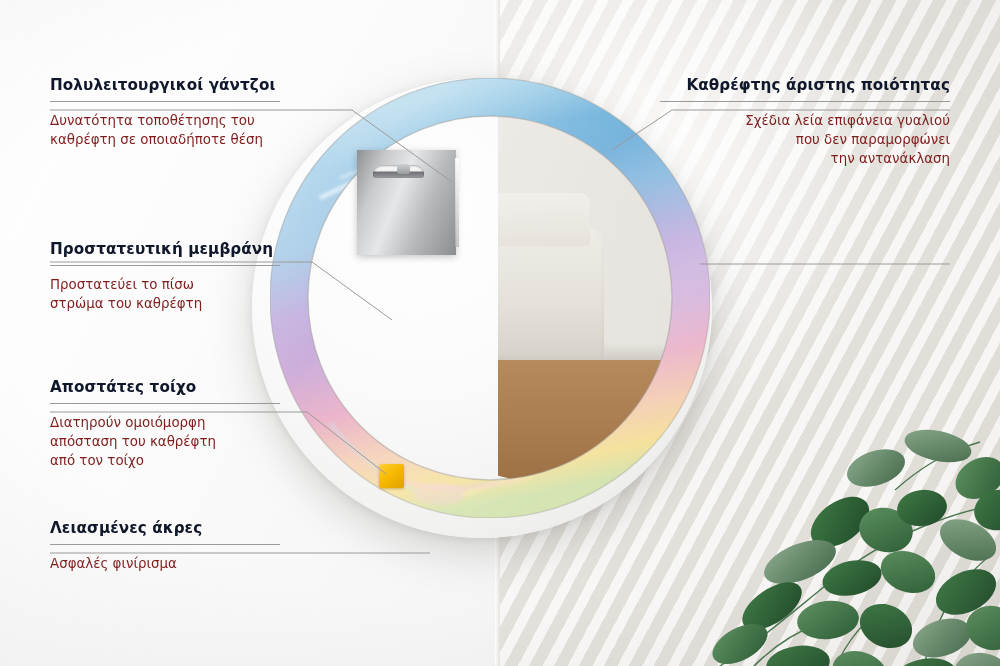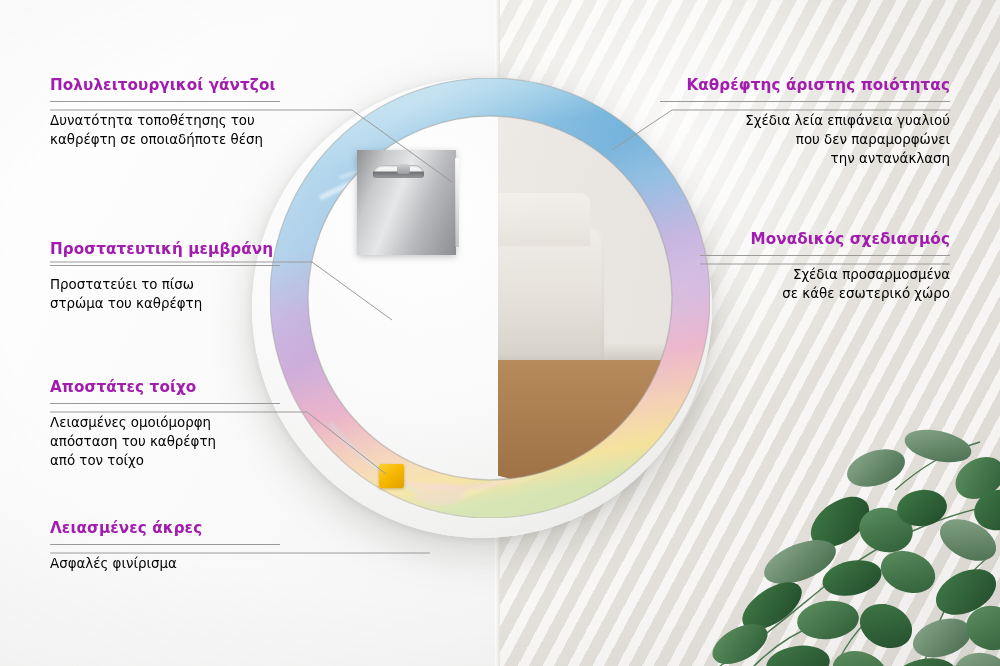--- a/index.html
+++ b/index.html
@@ -122,26 +122,26 @@
     box-shadow:0 1px 3px rgba(150,110,0,.45);
   }
 
   
   .leaves{position:absolute;right:-10px;bottom:-16px;width:330px;height:300px;}
 
   
   .callouts{position:absolute;inset:0;}
   .co{position:absolute;}
   .co .title{
-    font-size:15.2px;font-weight:700;color:#a21caf;letter-spacing:.1px;white-space:nowrap;
+    font-size:15.2px;font-weight:700;color:#0f172a;letter-spacing:.1px;white-space:nowrap;
     line-height:1.2;
   }
   .co .rule{height:1px;background:#9a9a9a;margin-top:7px;}
   .co .desc{
-    margin-top:9px;font-size:13.4px;line-height:1.42;color:#000000;font-weight:400;
+    margin-top:9px;font-size:13.4px;line-height:1.42;color:#7f1d1d;font-weight:400;
     white-space:pre-line;
   }
   .co.left .title,.co.left .desc{text-align:left;}
   .co.right{text-align:right;}
   .co.right .title,.co.right .desc{text-align:right;}
 
   .leaders{position:absolute;inset:0;pointer-events:none;}
 </style>
 </head>
 <body>
@@ -311,40 +311,34 @@
     <div class="co left" style="left:50px;top:240px;width:230px;">
       <div class="title">Προστατευτική μεμβράνη</div>
       <div class="rule"></div>
       <div class="desc">Προστατεύει το πίσω
 στρώμα του καθρέφτη</div>
     </div>
 
     <div class="co left" style="left:50px;top:378px;width:230px;">
       <div class="title">Αποστάτες τοίχο</div>
       <div class="rule"></div>
-      <div class="desc">Λειασμένες ομοιόμορφη
+      <div class="desc">Διατηρούν ομοιόμορφη
 απόσταση του καθρέφτη
 από τον τοίχο</div>
     </div>
 
     <div class="co left" style="left:50px;top:519px;width:230px;">
       <div class="title">Λειασμένες άκρες</div>
       <div class="rule"></div>
       <div class="desc">Ασφαλές φινίρισμα</div>
     </div>
 
     <div class="co right" style="left:660px;top:76px;width:290px;">
       <div class="title">Καθρέφτης άριστης ποιότητας</div>
       <div class="rule"></div>
       <div class="desc">Σχέδια λεία επιφάνεια γυαλιού
 που δεν παραμορφώνει
 την αντανάκλαση</div>
     </div>
 
-    <div class="co right" style="left:700px;top:230px;width:250px;">
-      <div class="title">Μοναδικός σχεδιασμός</div>
-      <div class="rule"></div>
-      <div class="desc">Σχέδια προσαρμοσμένα
-σε κάθε εσωτερικό χώρο</div>
-    </div>
 
   </div>
 </div>
 
 </body></html>

